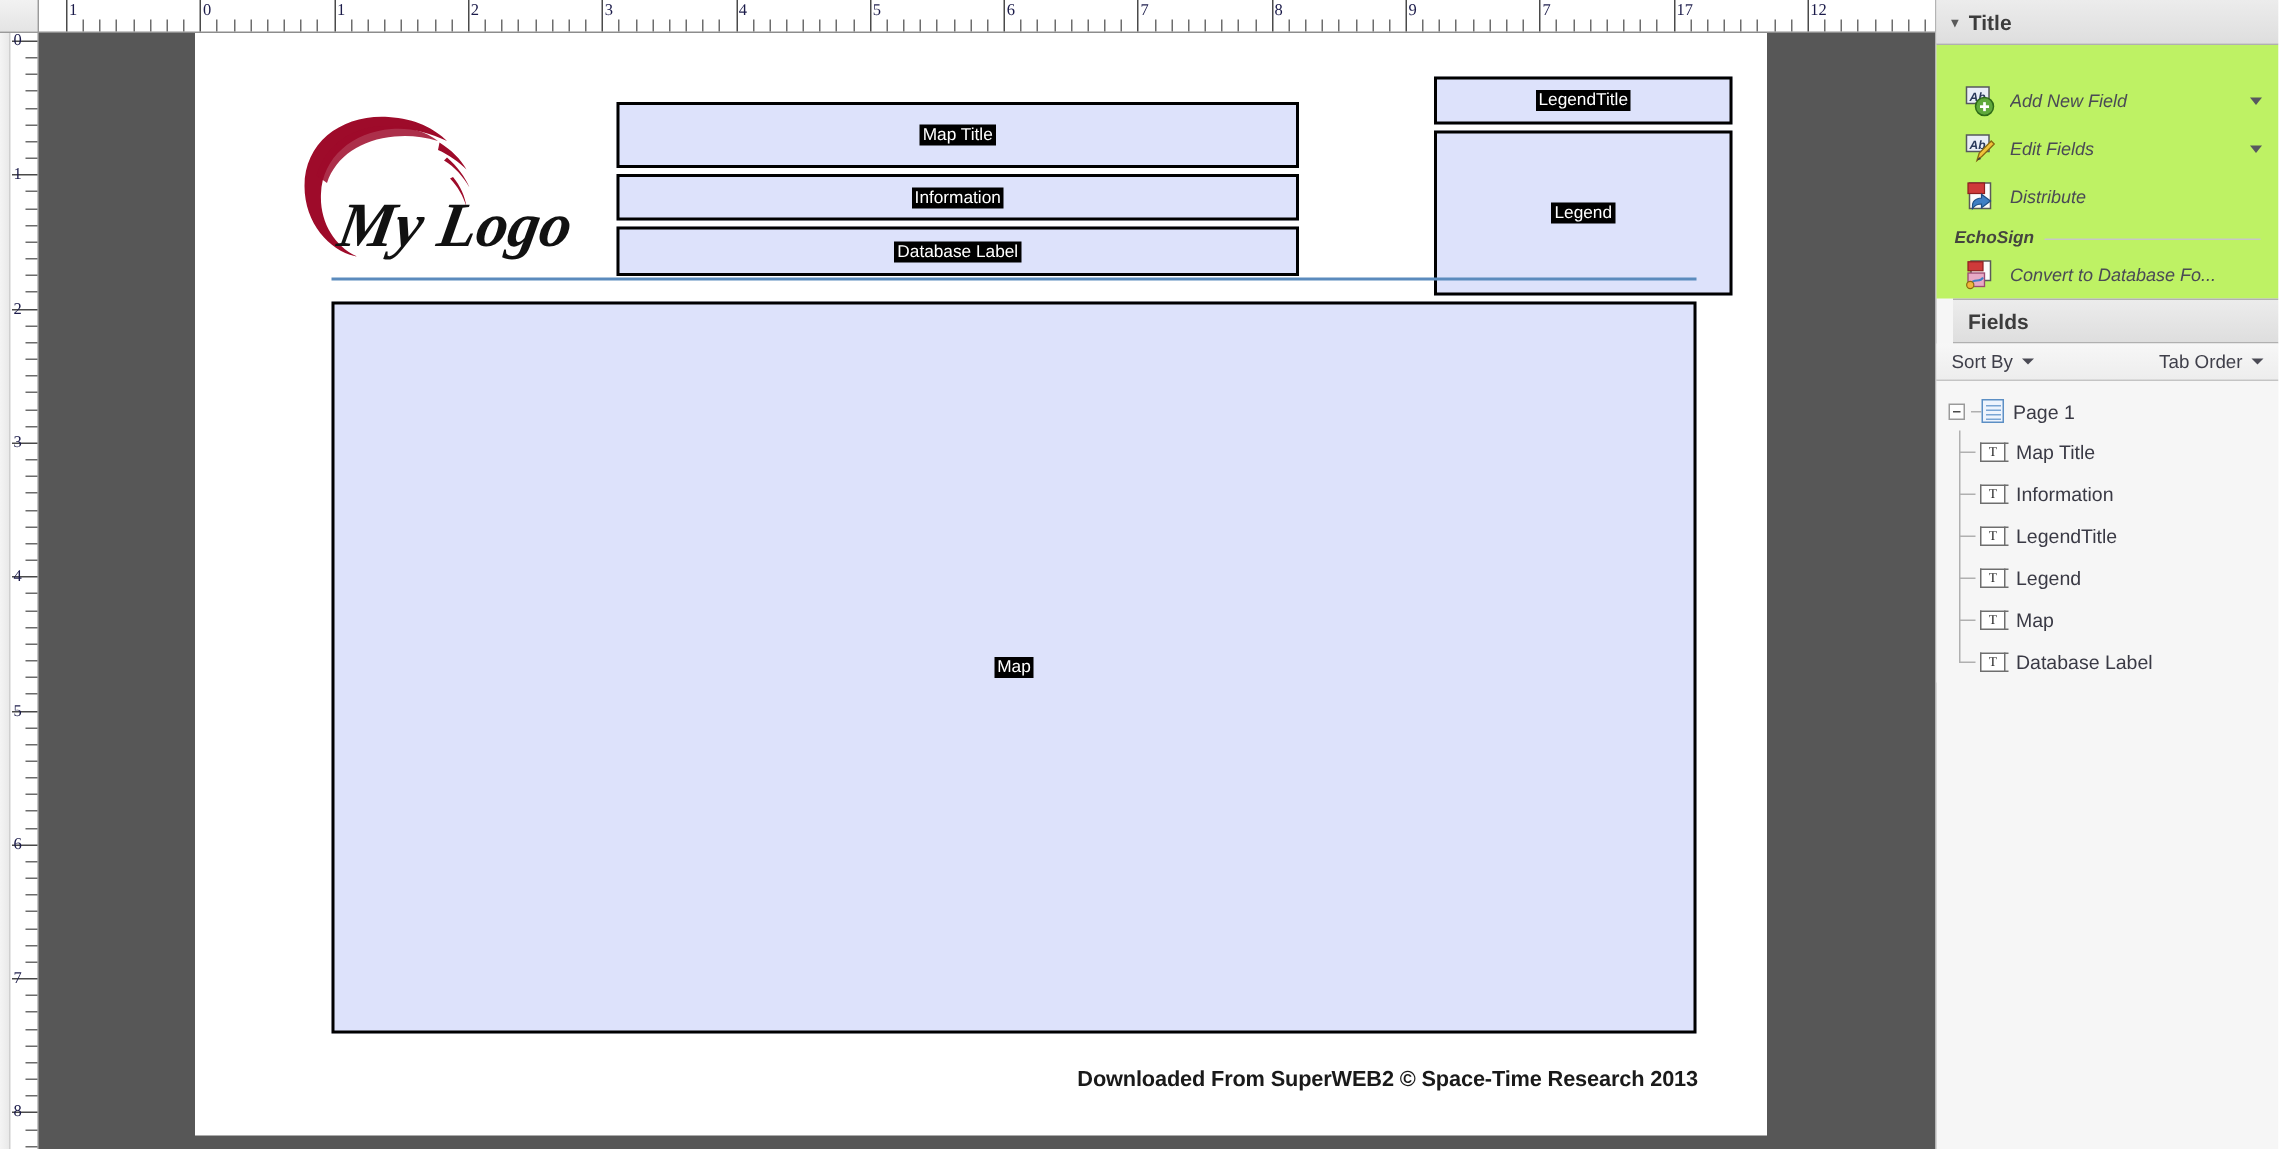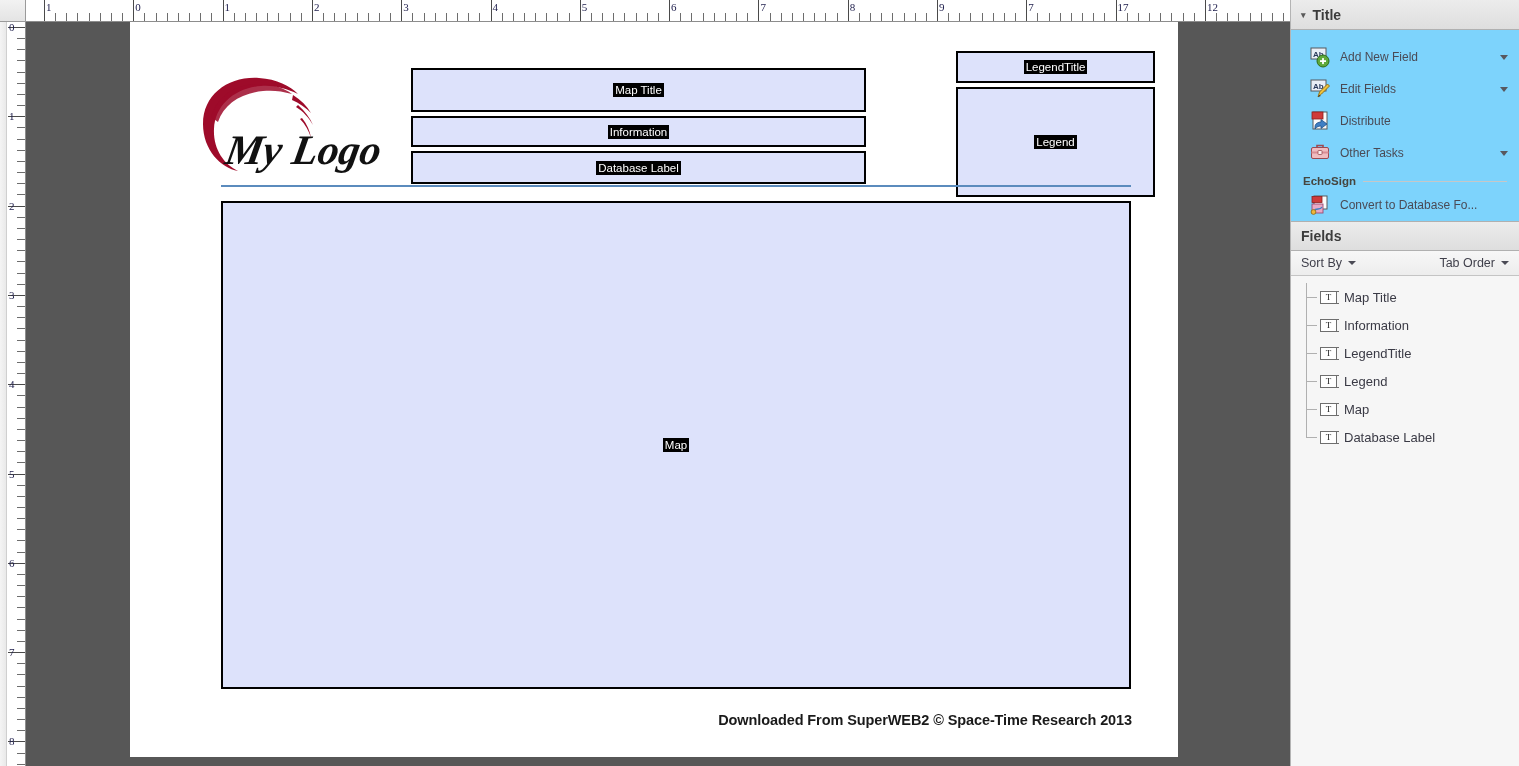--- a/index.html
+++ b/index.html
@@ -114,21 +114,21 @@
   }
   .pane-header {
     height: 30px; background: linear-gradient(to bottom,#ececec,#dedede);
     border-bottom: 1px solid #b0b0b0;
     display: flex; align-items: center; padding-left: 10px;
     font-size: 14px; font-weight: bold; color: #3c3c3c;
   }
   .pane-header .caret {
     margin-right: 7px; font-size: 9px; color: #5a5a5a;
   }
-  .task-list { padding-top: 11px; background: #7dd3fc; }
+  .task-list { padding-top: 21px; background: #bef264; font-style: italic; }
   .task-item {
     display: flex; align-items: center; height: 32px;
     padding: 0 8px 0 18px; cursor: default;
   }
   .task-icon { width: 22px; height: 22px; margin-right: 9px; flex: 0 0 22px; }
   .task-label {
     font-size: 12px; color: #4a4a55; flex: 1;
     font-family: "Liberation Sans", sans-serif;
     overflow: hidden; white-space: nowrap; text-overflow: ellipsis;
   }
@@ -145,21 +145,21 @@
     white-space: nowrap;
   }
   .section-head .section-rule {
     flex: 1; height: 1px; background: #c7c7c7;
   }
 
   .fields-header {
     height: 30px; background: linear-gradient(to bottom,#ececec,#dedede);
     border-top: 1px solid #b0b0b0; border-bottom: 1px solid #b0b0b0;
     display: flex; align-items: center; padding-left: 10px;
-    font-size: 14px; font-weight: bold; color: #3c3c3c;
+    font-size: 14px; font-weight: bold; color: #3c3c3c; margin-left: 11px;
   }
   .sortbar {
     height: 25px; background: linear-gradient(to bottom,#f7f7f7,#ededed);
     border-bottom: 1px solid #c4c4c4;
     display: flex; align-items: center; padding: 0 10px;
     font-size: 12.5px; color: #3f3f4a;
   }
   .sortbar .spacer { flex: 1; }
   .sb-caret {
     width: 0; height: 0; border-left: 4px solid transparent;
@@ -520,32 +520,20 @@
         <span class="task-icon">
           <svg width="22" height="22" viewBox="0 0 22 22">
             <rect x="4" y="2" width="14" height="17" fill="#fbfbfb" stroke="#5a5a5a" stroke-width="1"></rect>
             <rect x="3" y="2" width="11" height="7" fill="#cf3a3a" stroke="#8e1f1f" stroke-width="0.8"></rect>
             <path d="M6 17 C6 12 12 12 12 12 L12 9.5 L18 14 L12 18.5 L12 16 C12 16 8 16 6 19 Z" fill="#3f7fc4" stroke="#1f4f85" stroke-width="0.8"></path>
           </svg>
         </span>
         <span class="task-label">Distribute</span>
       </div>
 
-      <div class="task-item">
-        <span class="task-icon">
-          <svg width="22" height="22" viewBox="0 0 22 22">
-            <path d="M8 5 L8 3.5 L14 3.5 L14 5" fill="none" stroke="#9c4a52" stroke-width="1.6"></path>
-            <rect x="2.5" y="5.5" width="17" height="11" rx="1.5" fill="#f0bcc0" stroke="#9c4a52" stroke-width="1"></rect>
-            <rect x="2.5" y="9.5" width="17" height="2" fill="#d98e95"></rect>
-            <rect x="9" y="8.5" width="4" height="4" rx="0.6" fill="#fdf0f1" stroke="#9c4a52" stroke-width="0.8"></rect>
-          </svg>
-        </span>
-        <span class="task-label">Other Tasks</span>
-        <span class="task-caret"></span>
-      </div>
 
       <div class="section-head">
         <span class="section-title">EchoSign</span>
         <span class="section-rule"></span>
       </div>
 
       <div class="task-item">
         <span class="task-icon">
           <svg width="22" height="22" viewBox="0 0 22 22">
             <rect x="5" y="2" width="13" height="13" fill="#fbfbfb" stroke="#5a5a5a" stroke-width="1"></rect>
@@ -565,20 +553,31 @@
 
     <div class="sortbar">
       <span>Sort By</span>
       <span class="sb-caret"></span>
       <span class="spacer"></span>
       <span>Tab Order</span>
       <span class="sb-caret"></span>
     </div>
 
     <div class="tree">
+      <div class="tree-root">
+        <span class="expander"></span>
+        <span class="conn"></span>
+        <span class="page-icon">
+          <i style="top:3px"></i>
+            <i style="top:6px"></i>
+            <i style="top:9px"></i>
+            <i style="top:12px"></i>
+        </span>
+        <span class="tree-label">Page 1</span>
+      </div>
 
       <div class="tree-children">
         <div class="tree-item">
           <span class="field-icon">
               <span>T</span>
             </span>
           <span class="tree-label">Map Title</span>
         </div>
         <div class="tree-item">
           <span class="field-icon">

